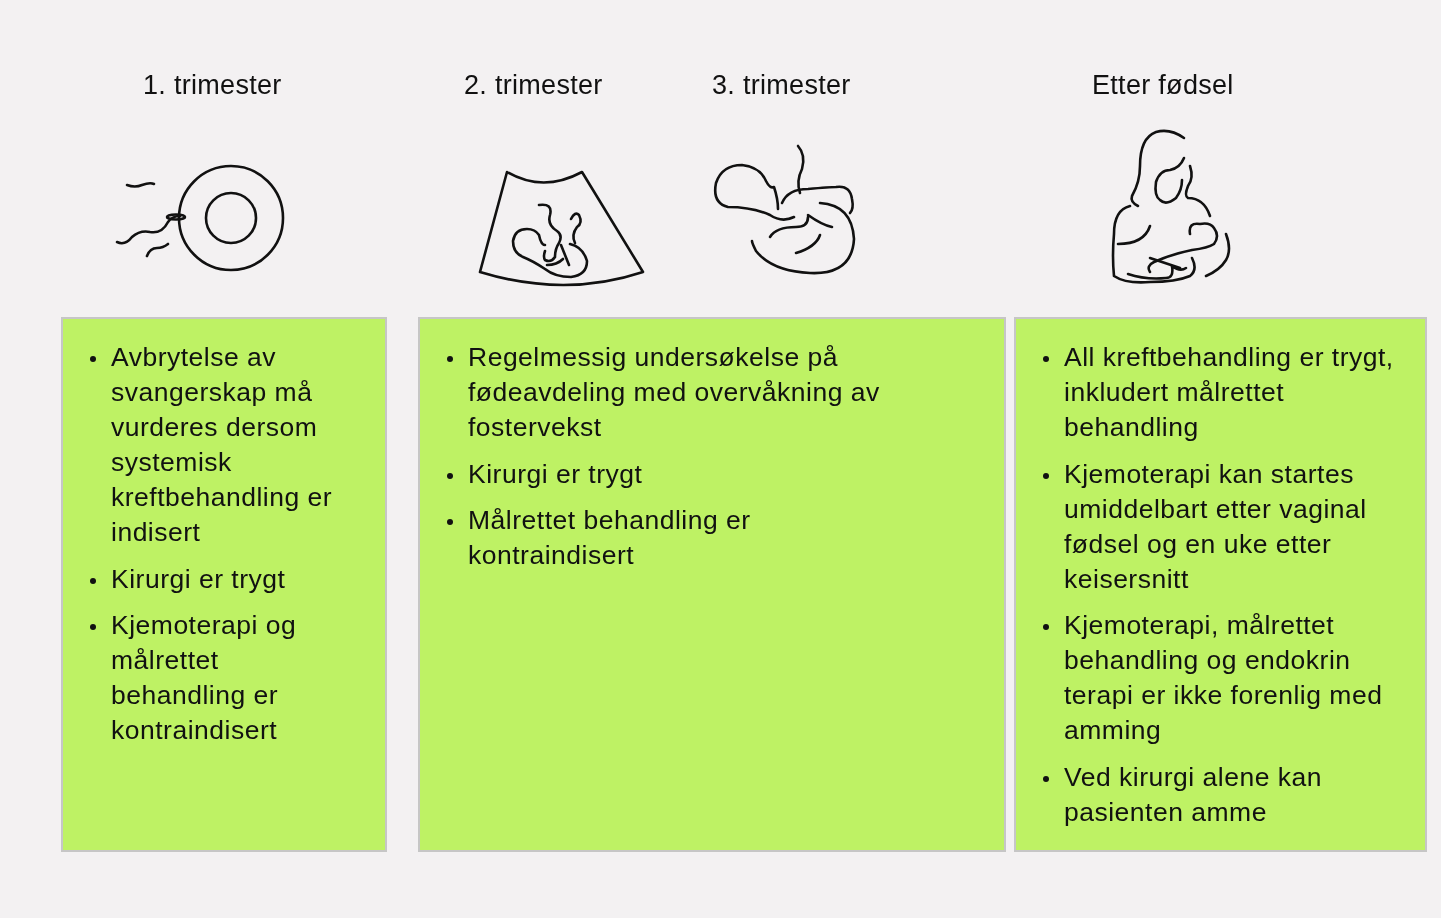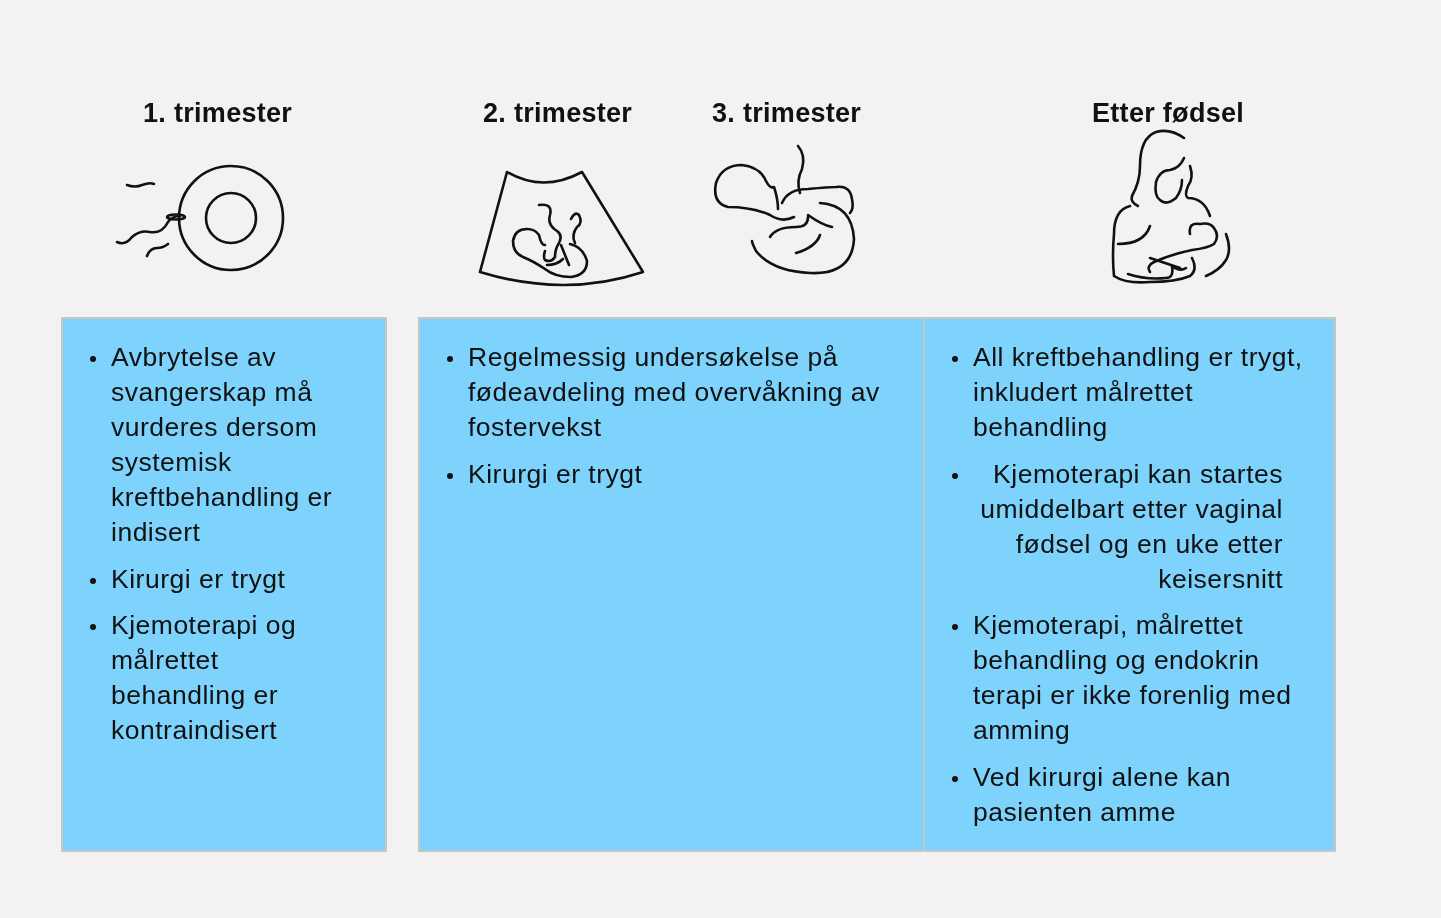--- a/index.html
+++ b/index.html
@@ -4,45 +4,45 @@
 <style>
   html, body { margin:0; padding:0; }
   body {
     width:1441px; height:918px; overflow:hidden;
     background:#f3f1f2;
     font-family:"Liberation Sans", sans-serif;
     color:#111;
     position:relative;
   }
   .heading {
-    position:absolute; top:70px; font-size:27px; font-weight:bold;
-    letter-spacing:0.3px; white-space:nowrap; text-align:center;margin-top:28px;
+    position:absolute; top:70px; font-size:27px; font-weight:normal;
+    letter-spacing:0.3px; white-space:nowrap; text-align:center;
   }
   .icon { position:absolute; }
   .icon svg { width:100%; height:100%; display:block; }
   .icon svg * { fill:none; stroke:#111; stroke-width:2.6; stroke-linecap:round; stroke-linejoin:round; }
   .box {
     position:absolute; top:317px; height:535px; box-sizing:border-box;
-    background:#7dd3fc; border:2px solid #c6c6c6;
+    background:#bef264; border:2px solid #c6c6c6;
   }
   .box ul { list-style:none; margin:0; padding:0; }
   .box li {
     position:relative; font-size:26.5px; line-height:35px;
     letter-spacing:0.5px; margin-bottom:11.5px; padding-left:48px;
   }
   .box li::before {
     content:""; position:absolute; left:27px; top:16px;
     width:6px; height:6px; border-radius:50%; background:#111;
   }
 </style>
 </head>
 <body>
 
 <div class="heading" style="left:143px;">1. trimester</div>
-<div class="heading" style="left:483px;">2. trimester</div>
+<div class="heading" style="left:464px;">2. trimester</div>
 <div class="heading" style="left:712px;">3. trimester</div>
 <div class="heading" style="left:1092px;">Etter fødsel</div>
 
 <div class="icon" style="left:110px; top:160px; width:180px; height:116px;">
   <svg viewBox="0 0 180 116">
     <circle cx="121" cy="58" r="52"></circle>
     <circle cx="121" cy="58" r="25"></circle>
     <path d="M17 25 Q25 28 32 25 Q40 22 44 24"></path>
     <path d="M7 82 Q15 86 22 77 Q30 70 40 72 Q52 74 58 62 Q62 56 70 56"></path>
     <ellipse cx="66" cy="57" rx="9" ry="2.5"></ellipse>
@@ -94,23 +94,24 @@
     <li style="padding-right:12px;">Avbrytelse av svangerskap må vurderes dersom systemisk kreftbehandling er indisert</li>
     <li>Kirurgi er trygt</li>
     <li style="width:200px;">Kjemoterapi og målrettet behandling er kontraindisert</li>
   </ul>
 </div>
 
 <div class="box" style="left:418px; width:588px; padding-top:21px; padding-right:10px;">
   <ul>
     <li style="width:420px;">Regelmessig undersøkelse på fødeavdeling med overvåkning av fostervekst</li>
     <li>Kirurgi er trygt</li>
+    <li style="width:340px;">Målrettet behandling er kontraindisert</li>
   </ul>
 </div>
 
-<div class="box" style="left:923px; width:413px; padding-top:21px; padding-right:16px;">
+<div class="box" style="left:1014px; width:413px; padding-top:21px; padding-right:16px;">
   <ul>
     <li>All kreftbehandling er trygt, inkludert målrettet behandling</li>
-    <li style="width:310px;text-align:right;">Kjemoterapi kan startes umiddelbart etter vaginal fødsel og en uke etter keisersnitt</li>
+    <li style="width:310px;">Kjemoterapi kan startes umiddelbart etter vaginal fødsel og en uke etter keisersnitt</li>
     <li style="width:320px;">Kjemoterapi, målrettet behandling og endokrin terapi er ikke forenlig med amming</li>
     <li style="width:280px;">Ved kirurgi alene kan pasienten amme</li>
   </ul>
 </div>
 
 </body></html>

